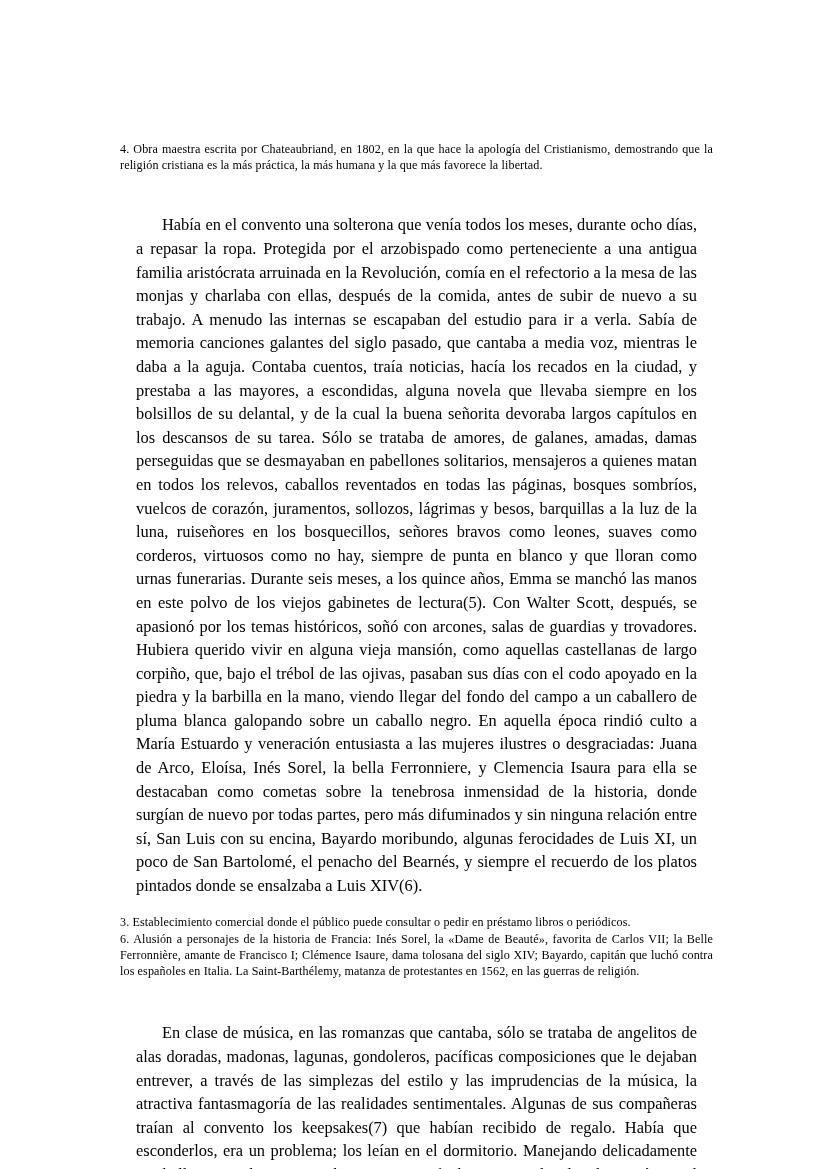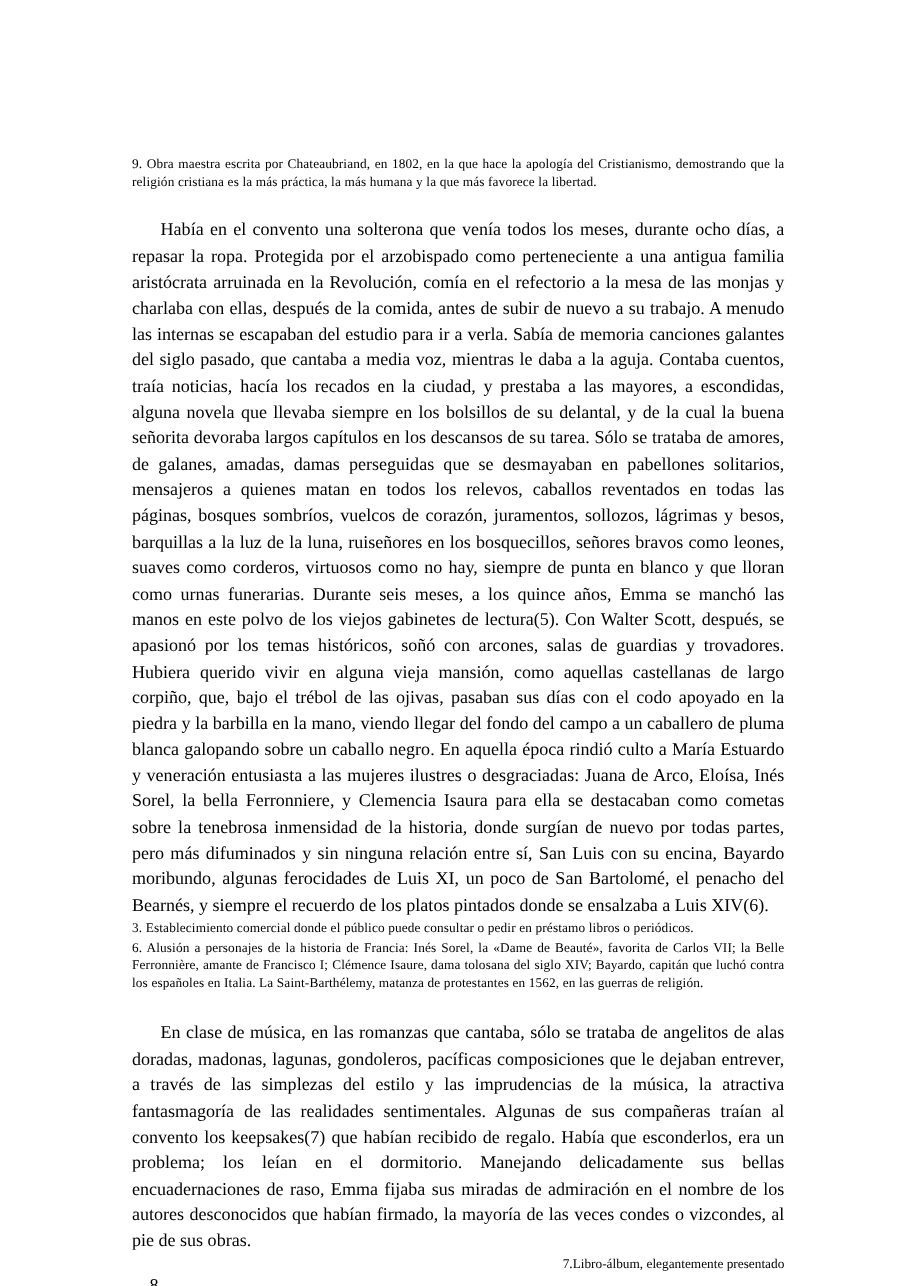--- a/index.html
+++ b/index.html
@@ -45,21 +45,21 @@
   .footnote-block.fn-top {
     margin-bottom: 0;
   }
 
   
   .body-par {
     font-size: 16.4px;
     line-height: 23.6px;
     text-align: justify;
     text-justify: inter-word;
-    margin: 0;
+    margin: 16px;
     text-indent: 26px;
     hyphens: none;
   }
 
   
   .gap-after-topnote { height: 24px; }
   .gap-before-music  { height: 26px; }
 
   .fn-5 { margin-top: 1px; }
   .fn-6 { margin-top: 1px; }
@@ -80,21 +80,21 @@
     text-align: left;
   }
   .fn-8 .lead { display: inline-block; width: 16px; }
 </style>
 </head>
 <body>
 
 <div class="page">
   <div class="content">
 
-    <p class="footnote-block fn-top">9. Obra maestra escrita por Chateaubriand, en 1802, en la que hace la apología del Cristianismo, demostrando que la religión cristiana es la más práctica, la más humana y la que más favorece la libertad.</p>
+    <p class="footnote-block fn-top">4. Obra maestra escrita por Chateaubriand, en 1802, en la que hace la apología del Cristianismo, demostrando que la religión cristiana es la más práctica, la más humana y la que más favorece la libertad.</p>
 
     <div class="gap-after-topnote"></div>
 
     <p class="body-par">Había en el convento una solterona que venía todos los meses, durante ocho días, a repasar la ropa. Protegida por el arzobispado como perteneciente a una antigua familia aristócrata arruinada en la Revolución, comía en el refectorio a la mesa de las monjas y charlaba con ellas, después de la comida, antes de subir de nuevo a su trabajo. A menudo las internas se escapaban del estudio para ir a verla. Sabía de memoria canciones galantes del siglo pasado, que cantaba a media voz, mientras le daba a la aguja. Contaba cuentos, traía noticias, hacía los recados en la ciudad, y prestaba a las mayores, a escondidas, alguna novela que llevaba siempre en los bolsillos de su delantal, y de la cual la buena señorita devoraba largos capítulos en los descansos de su tarea. Sólo se trataba de amores, de galanes, amadas, damas perseguidas que se desmayaban en pabellones solitarios, mensajeros a quienes matan en todos los relevos, caballos reventados en todas las páginas, bosques sombríos, vuelcos de corazón, juramentos, sollozos, lágrimas y besos, barquillas a la luz de la luna, ruiseñores en los bosquecillos, señores bravos como leones, suaves como corderos, virtuosos como no hay, siempre de punta en blanco y que lloran como urnas funerarias. Durante seis meses, a los quince años, Emma se manchó las manos en este polvo de los viejos gabinetes de lectura(5). Con Walter Scott, después, se apasionó por los temas históricos, soñó con arcones, salas de guardias y trovadores. Hubiera querido vivir en alguna vieja mansión, como aquellas castellanas de largo corpiño, que, bajo el trébol de las ojivas, pasaban sus días con el codo apoyado en la piedra y la barbilla en la mano, viendo llegar del fondo del campo a un caballero de pluma blanca galopando sobre un caballo negro. En aquella época rindió culto a María Estuardo y veneración entusiasta a las mujeres ilustres o desgraciadas: Juana de Arco, Eloísa, Inés Sorel, la bella Ferronniere, y Clemencia Isaura para ella se destacaban como cometas sobre la tenebrosa inmensidad de la historia, donde surgían de nuevo por todas partes, pero más difuminados y sin ninguna relación entre sí, San Luis con su encina, Bayardo moribundo, algunas ferocidades de Luis XI, un poco de San Bartolomé, el penacho del Bearnés, y siempre el recuerdo de los platos pintados donde se ensalzaba a Luis XIV(6).</p>
 
     <p class="footnote-block fn-5">3. Establecimiento comercial donde el público puede consultar o pedir en préstamo libros o periódicos.</p>
 
     <p class="footnote-block fn-6">6. Alusión a personajes de la historia de Francia: Inés Sorel, la «Dame de Beauté», favorita de Carlos VII; la Belle Ferronnière, amante de Francisco I; Clémence Isaure, dama tolosana del siglo XIV; Bayardo, capitán que luchó contra los españoles en Italia. La Saint-Barthélemy, matanza de protestantes en 1562, en las guerras de religión.</p>
 
     <div class="gap-before-music"></div>

